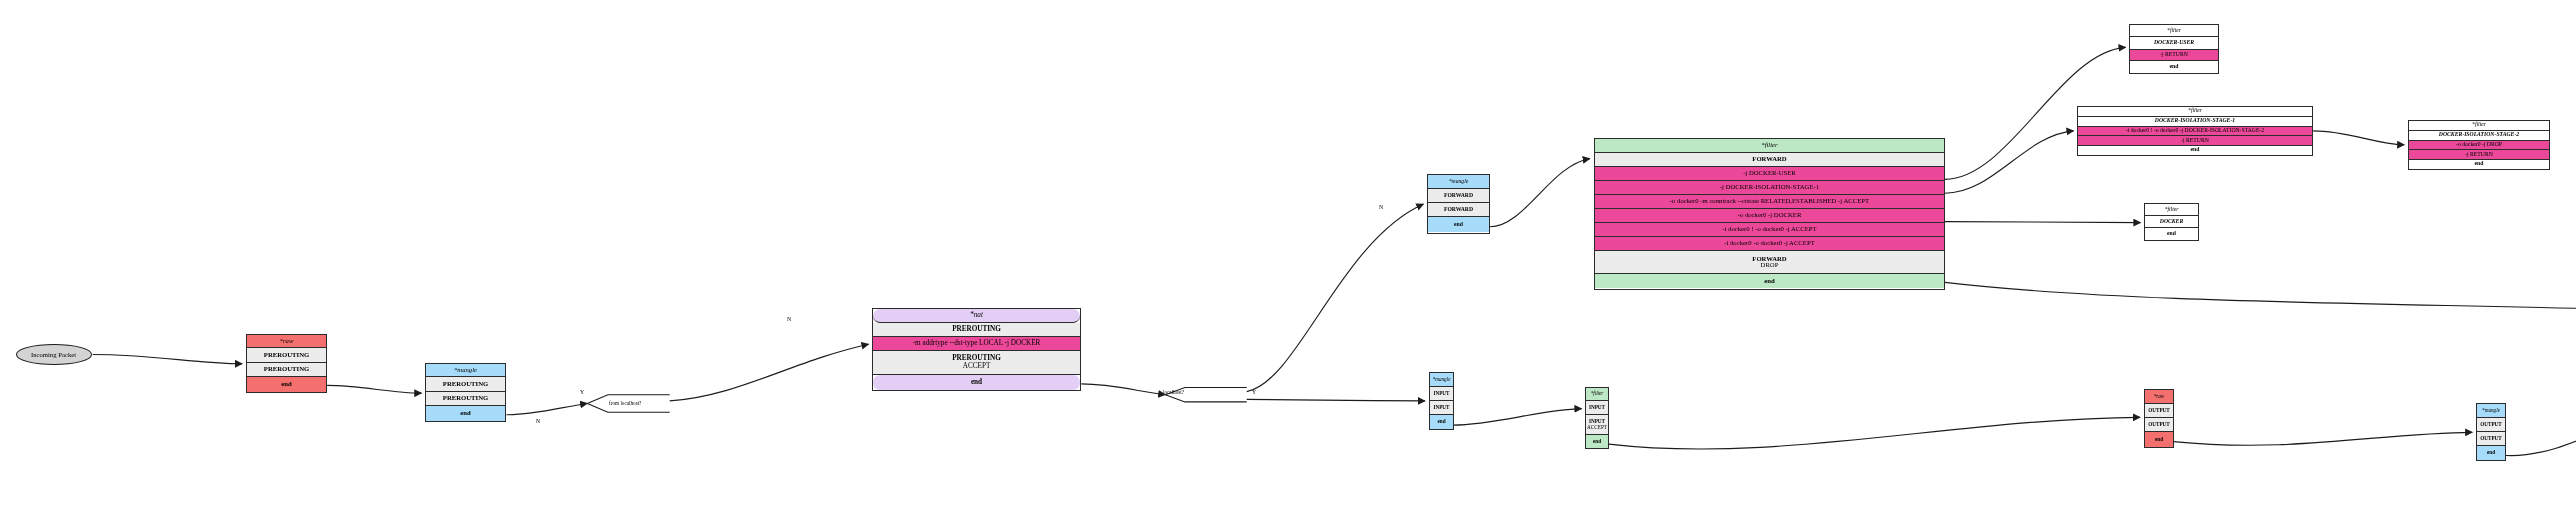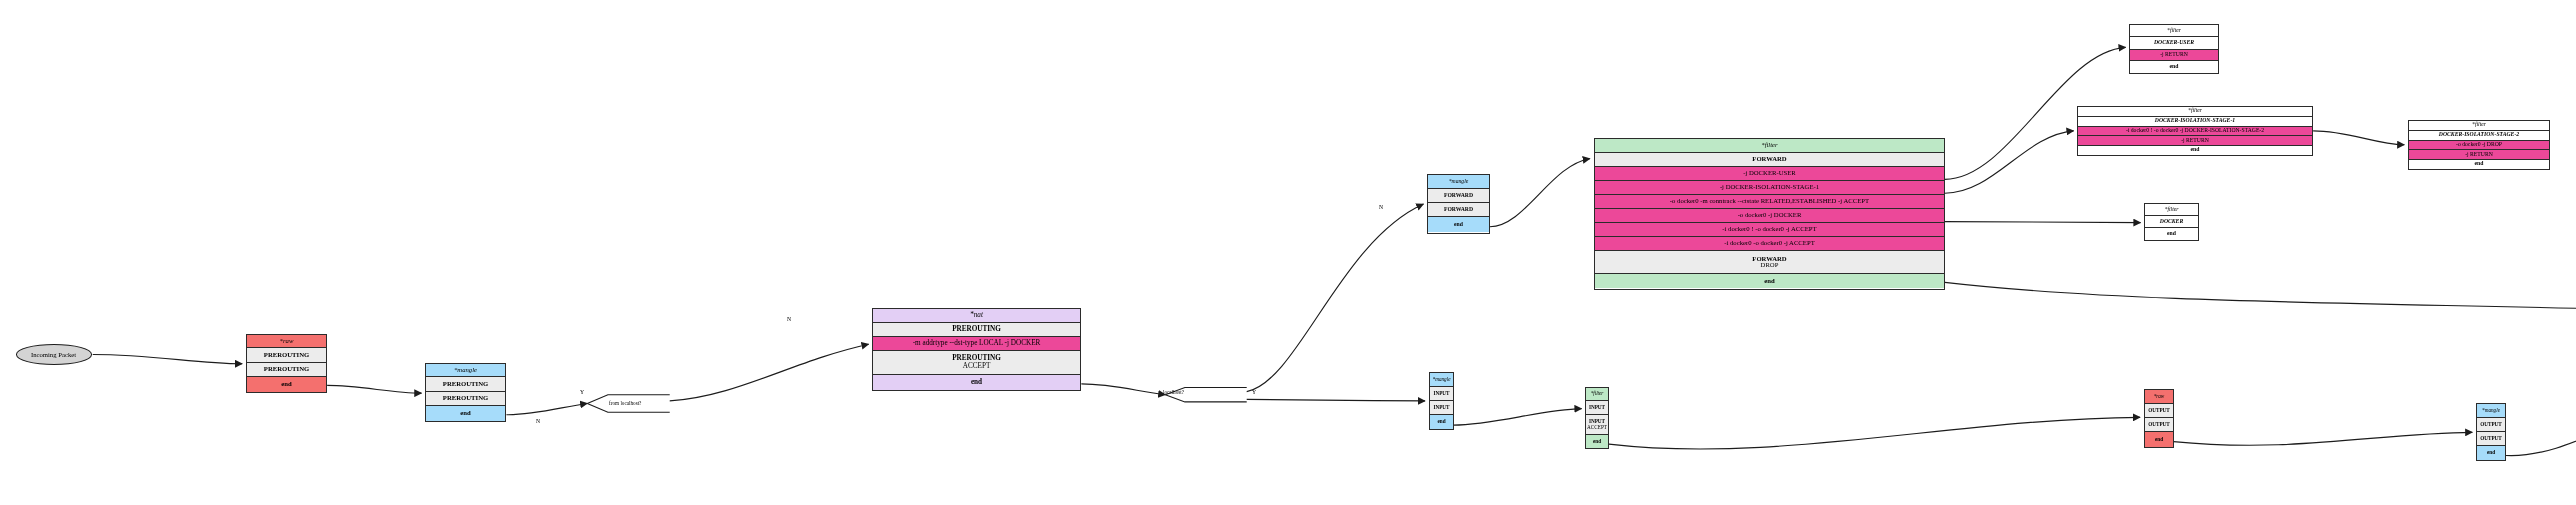--- a/index.html
+++ b/index.html
@@ -75,21 +75,21 @@
   }
   .r-userchain {
     font-weight: bold;
     font-style: italic;
     background: #ffffff;
   }
 
   
   .t-raw .r-table, .t-raw .r-end { background: #f4706e; }
   .t-mangle .r-table, .t-mangle .r-end { background: #a6dcfa; }
-  .t-nat .r-table, .t-nat .r-end { background: #e3cff5; }
+  .t-nat .r-table, .t-nat .r-end { background: #e3cff5; border-radius: 7px; }
   .t-filter .r-table, .t-filter .r-end { background: #bde8c6; }
   .t-plain .r-table, .t-plain .r-end { background: #ffffff; }
 
   .ellipse {
     position: absolute;
     box-sizing: border-box;
     border: 1px solid #1c1c1c;
     background: #d4d4d4;
     border-radius: 50%;
     display: flex;

